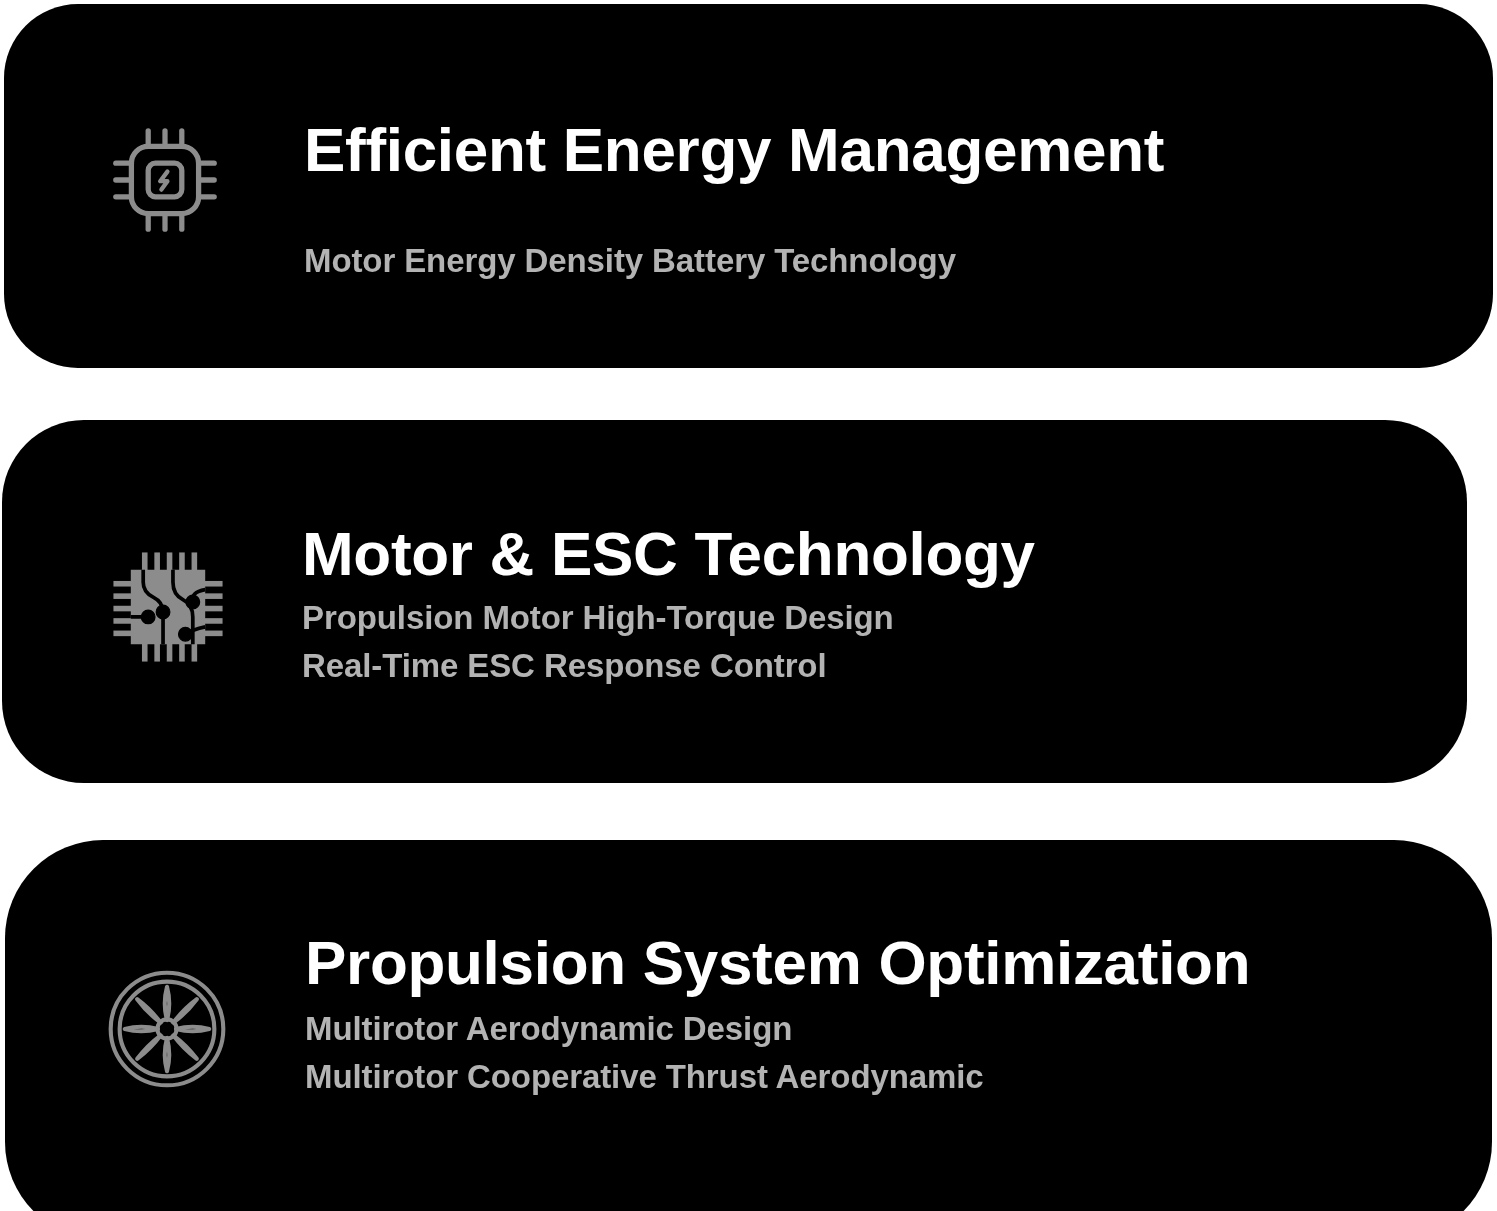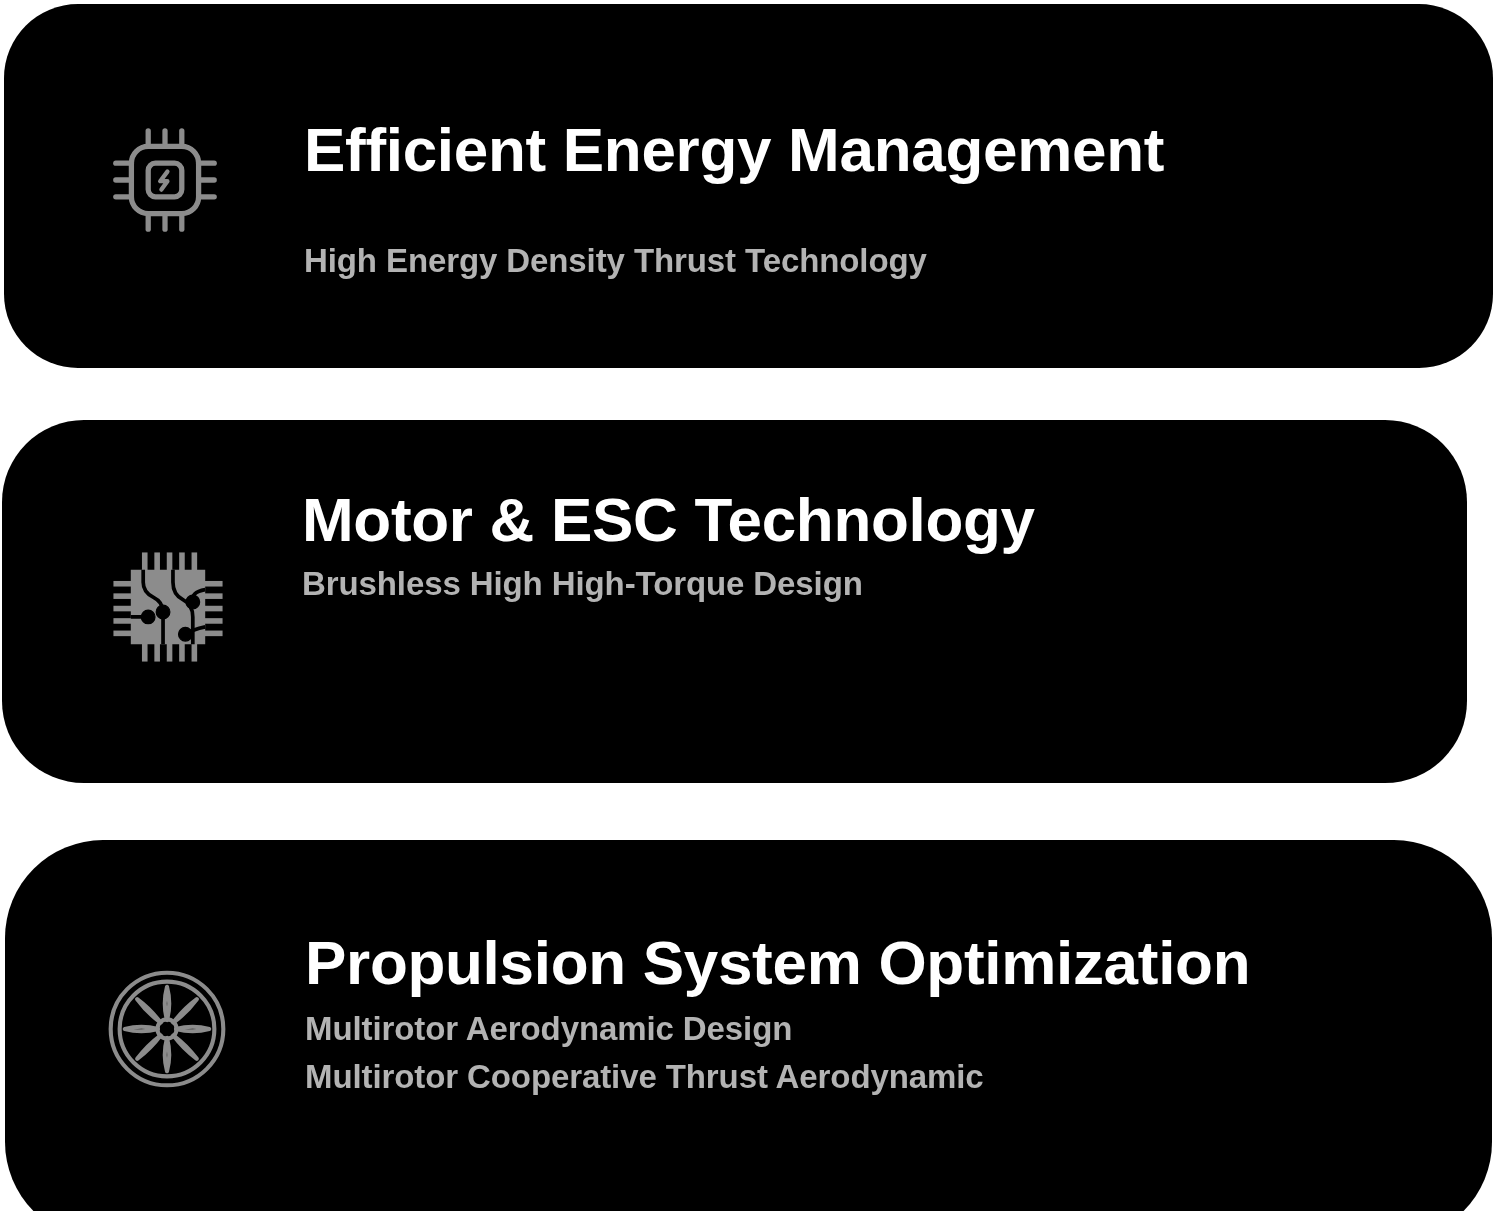--- a/index.html
+++ b/index.html
@@ -63,21 +63,21 @@
   .card-1 .card-icon { left: 104px; top: 125px; width: 124px; height: 124px; }
   .card-2 .card-icon { left: 98px; top: 125px; width: 128px; height: 128px; }
 
   .card-icon svg { display: block; width: 100%; height: 100%; }
 
   .card-text {
     position: absolute;
     left: 300px;
   }
   .card-0 .card-text { top: 113px; }
-  .card-1 .card-text { top: 67px; }
+  .card-1 .card-text { top: 101px; }
   .card-2 .card-text { top: 90px; }
 
   .card-title {
     color: #ffffff;
     font-weight: 700;
     letter-spacing: -0.3px;
     white-space: nowrap;
     line-height: 1.08;
   }
   .card-0 .card-title { font-size: 62px; }
@@ -124,21 +124,21 @@
         <line x1="22" y1="64" x2="9" y2="64"></line>
 
         <line x1="78" y1="36" x2="91" y2="36"></line>
         <line x1="78" y1="50" x2="91" y2="50"></line>
         <line x1="78" y1="64" x2="91" y2="64"></line>
       </svg>
     </span>
     <div class="card-text">
       <div class="card-title">Efficient Energy Management</div>
       <div class="card-subs">
-        <div class="card-sub">High Energy Density Thrust Technology</div>
+        <div class="card-sub">Motor Energy Density Battery Technology</div>
       </div>
     </div>
   </div>
 
   <div class="feature-card card-1">
     <span class="card-icon">
       <svg viewBox="0 0 100 100" xmlns="http://www.w3.org/2000/svg">
         <g fill="#8c8c8c">
 
           <rect x="29" y="6" width="4.5" height="16"></rect>
@@ -177,21 +177,22 @@
           <circle cx="70" cy="46" r="5.5"></circle>
           <circle cx="64" cy="72" r="5.5"></circle>
           <path d="M80 36 Q68 38 70 46" stroke-width="3" fill="none"></path>
           <path d="M80 66 Q70 68 64 72" stroke-width="3" fill="none"></path>
         </g>
       </svg>
     </span>
     <div class="card-text">
       <div class="card-title">Motor &amp; ESC Technology</div>
       <div class="card-subs">
-        <div class="card-sub">Brushless High High-Torque Design</div>
+        <div class="card-sub">Propulsion Motor High-Torque Design</div>
+        <div class="card-sub">Real-Time ESC Response Control</div>
       </div>
     </div>
   </div>
 
   <div class="feature-card card-2">
     <span class="card-icon">
       <svg viewBox="0 0 100 100" xmlns="http://www.w3.org/2000/svg" fill="none" stroke="#8c8c8c" stroke-width="3.2" stroke-linecap="round" stroke-linejoin="round">
         <circle cx="50" cy="50" r="44"></circle>
         <circle cx="50" cy="50" r="37"></circle>
         <circle cx="50" cy="50" r="7.5"></circle>

